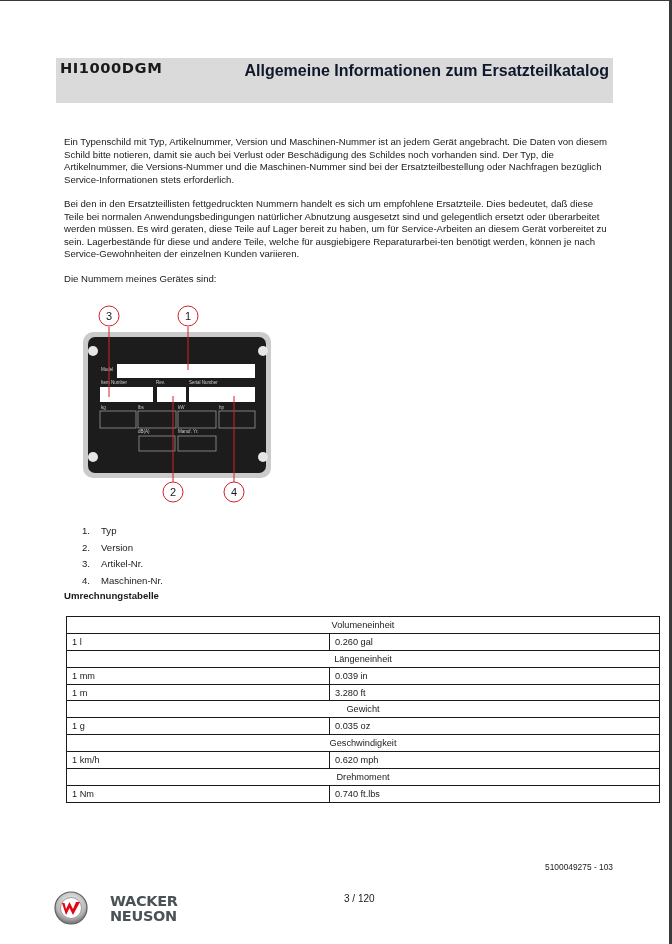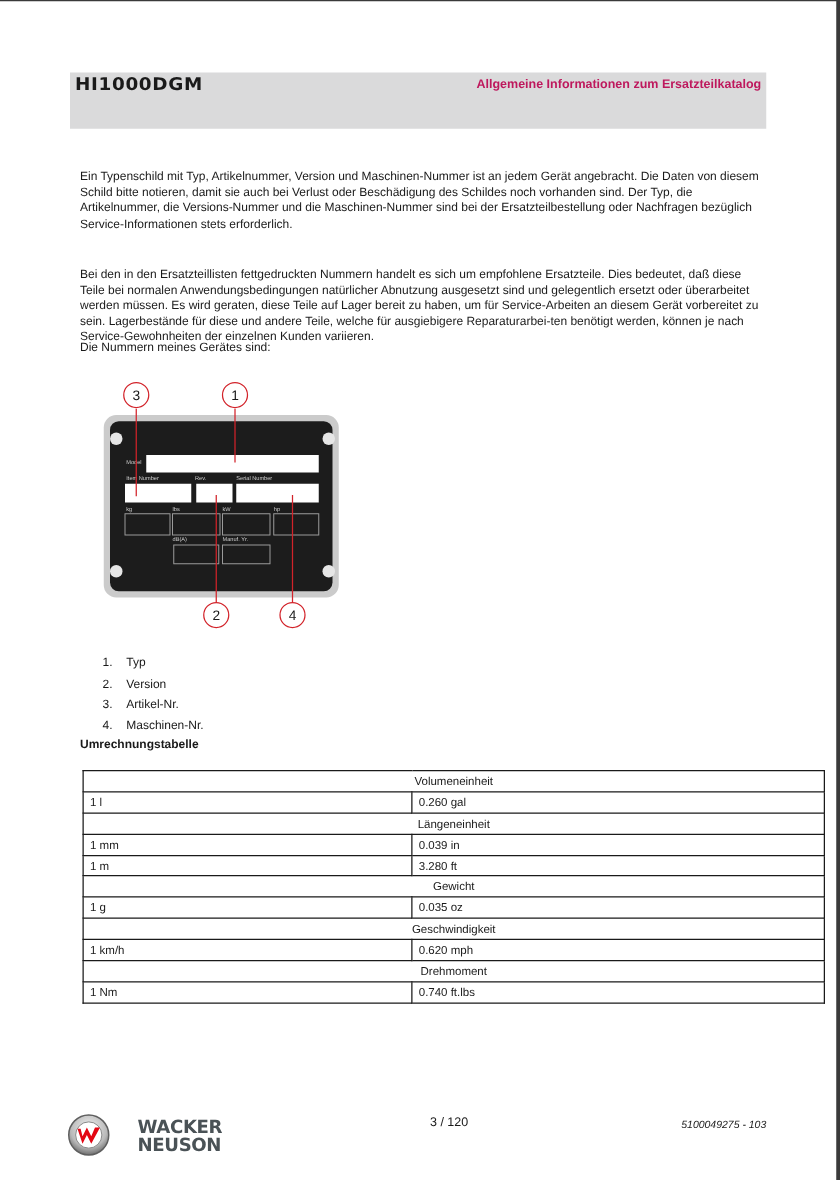--- a/index.html
+++ b/index.html
@@ -11,46 +11,46 @@
   .page-border-right { position: absolute; left: 669px; top: 0; width: 3px; height: 944px; background: #3a3a3a; }
 
   .header-band {
     position: absolute; left: 56px; top: 58px; width: 557px; height: 45px; background: #dadadb;
   }
   .model-name {
     position: absolute; left: 4px; top: 2px; font-size: 14px; font-weight: bold; letter-spacing: 0.5px;
     font-family: "DejaVu Sans", sans-serif; color: #1a1a1a; transform: scaleX(1.05); transform-origin: left;
   }
   .header-title {
-    position: absolute; right: 4px; top: 4px; font-size: 10px; font-weight: bold; color: #be185d;
+    position: absolute; right: 4px; top: 4px; font-size: 16px; font-weight: bold; color: #0f172a;
   }
 
   .para { position: absolute; left: 64px; width: 548px; font-size: 9.6px; line-height: 12.6px; color: #1a1a1a; }
   .p1 { top: 136px; }
-  .p2 { top: 198px; margin-top: 16px; }
+  .p2 { top: 198px; }
   .p3 { top: 273px; }
 
   .plate-figure { position: absolute; left: 80px; top: 300px; width: 200px; height: 205px; }
 
   .legend-list { position: absolute; left: 82px; top: 523px; font-size: 9.6px; }
   .legend-item { height: 16.5px; line-height: 16.5px; white-space: nowrap; }
   .legend-num { display: inline-block; width: 19px; }
 
   .table-title { position: absolute; left: 64px; top: 590px; font-size: 9.6px; font-weight: bold; }
 
   .conv-table {
     position: absolute; left: 66px; top: 616px; width: 594px; border-collapse: collapse; font-size: 9.2px;
   }
   .conv-table td { border: 1px solid #1a1a1a; height: 15.9px; padding: 0 0 0 5px; vertical-align: middle; }
   .conv-table td.section { text-align: center; padding: 0; }
   .conv-table td.left { width: 257px; }
 
   .footer-logo { position: absolute; left: 54px; top: 888px; width: 145px; height: 38px; }
   .page-num { position: absolute; left: 316px; top: 893px; font-size: 10px; margin-left: 28px; }
-  .doc-num { position: absolute; right: 59px; top: 894px; font-size: 8.4px; font-style: italic; }
+  .doc-num { position: absolute; right: 59px; top: 862px; font-size: 8.4px; }
 </style>
 </head>
 <body>
 
 <div class="page-border-top"></div>
 <div class="page-border-right"></div>
 
 <div class="header-band">
   <div class="model-name">HI1000DGM</div>
   <div class="header-title">Allgemeine Informationen zum Ersatzteilkatalog</div>

